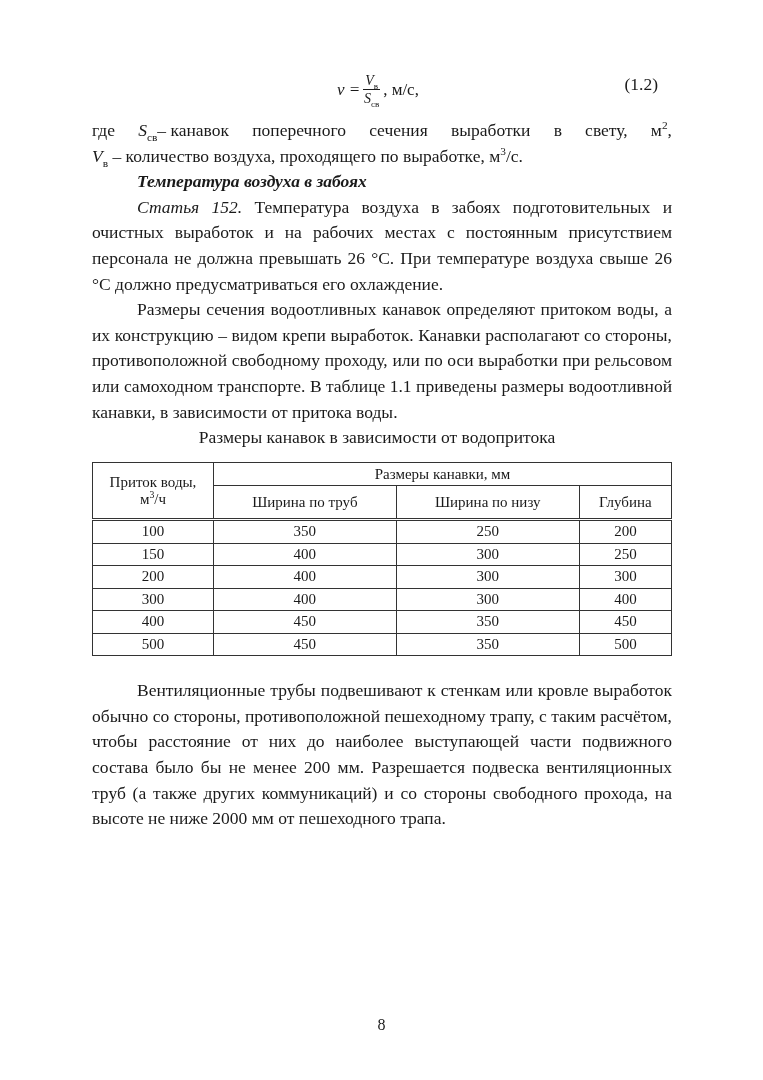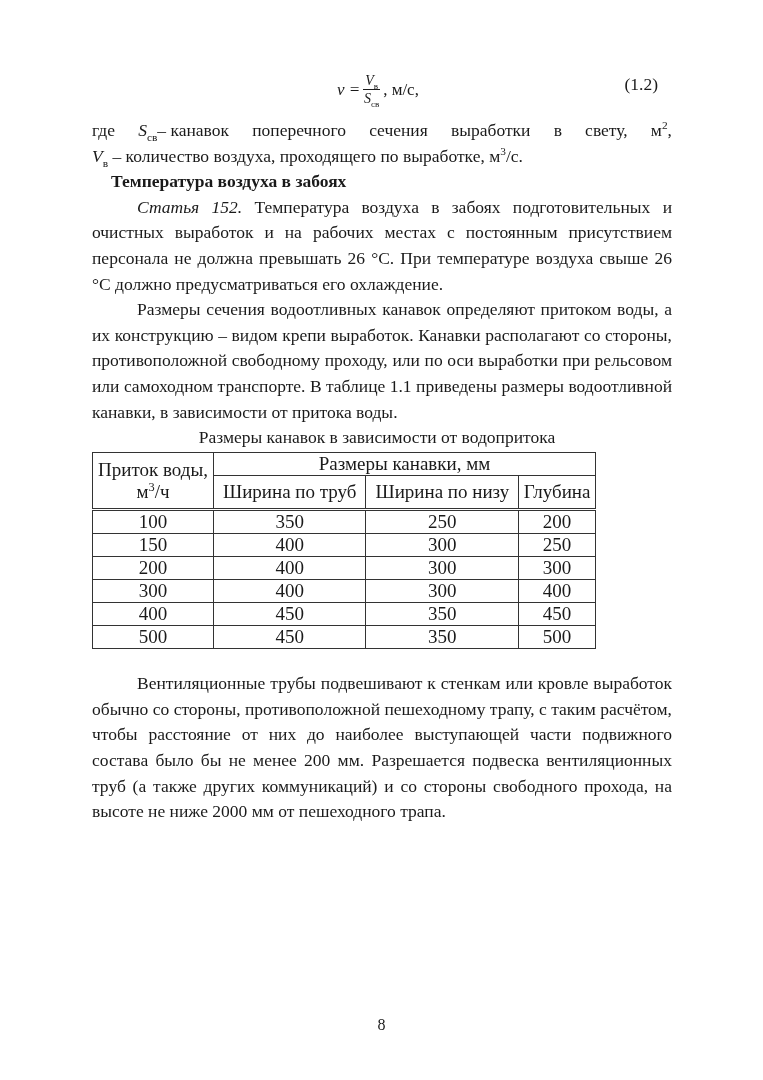--- a/index.html
+++ b/index.html
@@ -4,34 +4,34 @@
 <style>
   html, body { margin: 0; padding: 0; background: #ffffff; }
   body {
     width: 763px; height: 1080px; position: relative; overflow: hidden;
     font-family: "Liberation Serif", "DejaVu Serif", serif;
     color: #1a1a1a; font-size: 17.5px;
   }
   .page { position: absolute; left: 92px; top: 66px; width: 580px; }
   p { margin: 0; line-height: 25.6px; text-align: justify; }
   .indent { text-indent: 45px; }
-  .hd { margin-left: 19px; font-weight: bold; line-height: 25.6px; }
+  .hd { margin-left: 45px; font-weight: bold; font-style: italic; line-height: 25.6px; }
   .ital { font-style: italic; }
   .bi { font-weight: bold; font-style: italic; }
   sup, sub { font-size: 65%; line-height: 0; }
   .formula-row { position: relative; height: 52px; }
   .formula { position: absolute; left: 245px; top: 6px; display: flex; align-items: center; font-size: 17px; }
   .frac { display: inline-flex; flex-direction: column; align-items: center; margin: 0 3px; font-size: 14px; }
   .frac .num { border-bottom: 1px solid #1a1a1a; padding: 0 2px; line-height: 17px; }
   .frac .den { line-height: 18px; }
   .eqno { position: absolute; right: 14px; top: 8px; }
   .spread { display: flex; justify-content: space-between; line-height: 25.6px; }
   .tbl-label { text-align: right; margin-top: 28px; line-height: 25px; }
   .tbl-caption { text-align: center; line-height: 25px; margin-left: -10px; }
-  table { border-collapse: collapse; width: 504px; margin-top: 2px; font-size: 19px; }
+  table { border-collapse: collapse; width: 580px; margin-top: 12px; font-size: 15px; }
   td, th { border: 1.5px solid #333; text-align: center; font-weight: normal; padding: 0; }
   th { height: 27px; }
   td { height: 21.5px; }
   .thead-bottom th { border-bottom: 3px double #333; }
   .c0 { width: 120px; }
   .gap { height: 22px; }
   .pagenum { position: absolute; left: 0; right: 0; top: 1016px; text-align: center; font-size: 16px; }
 </style>
 </head>
 <body>

